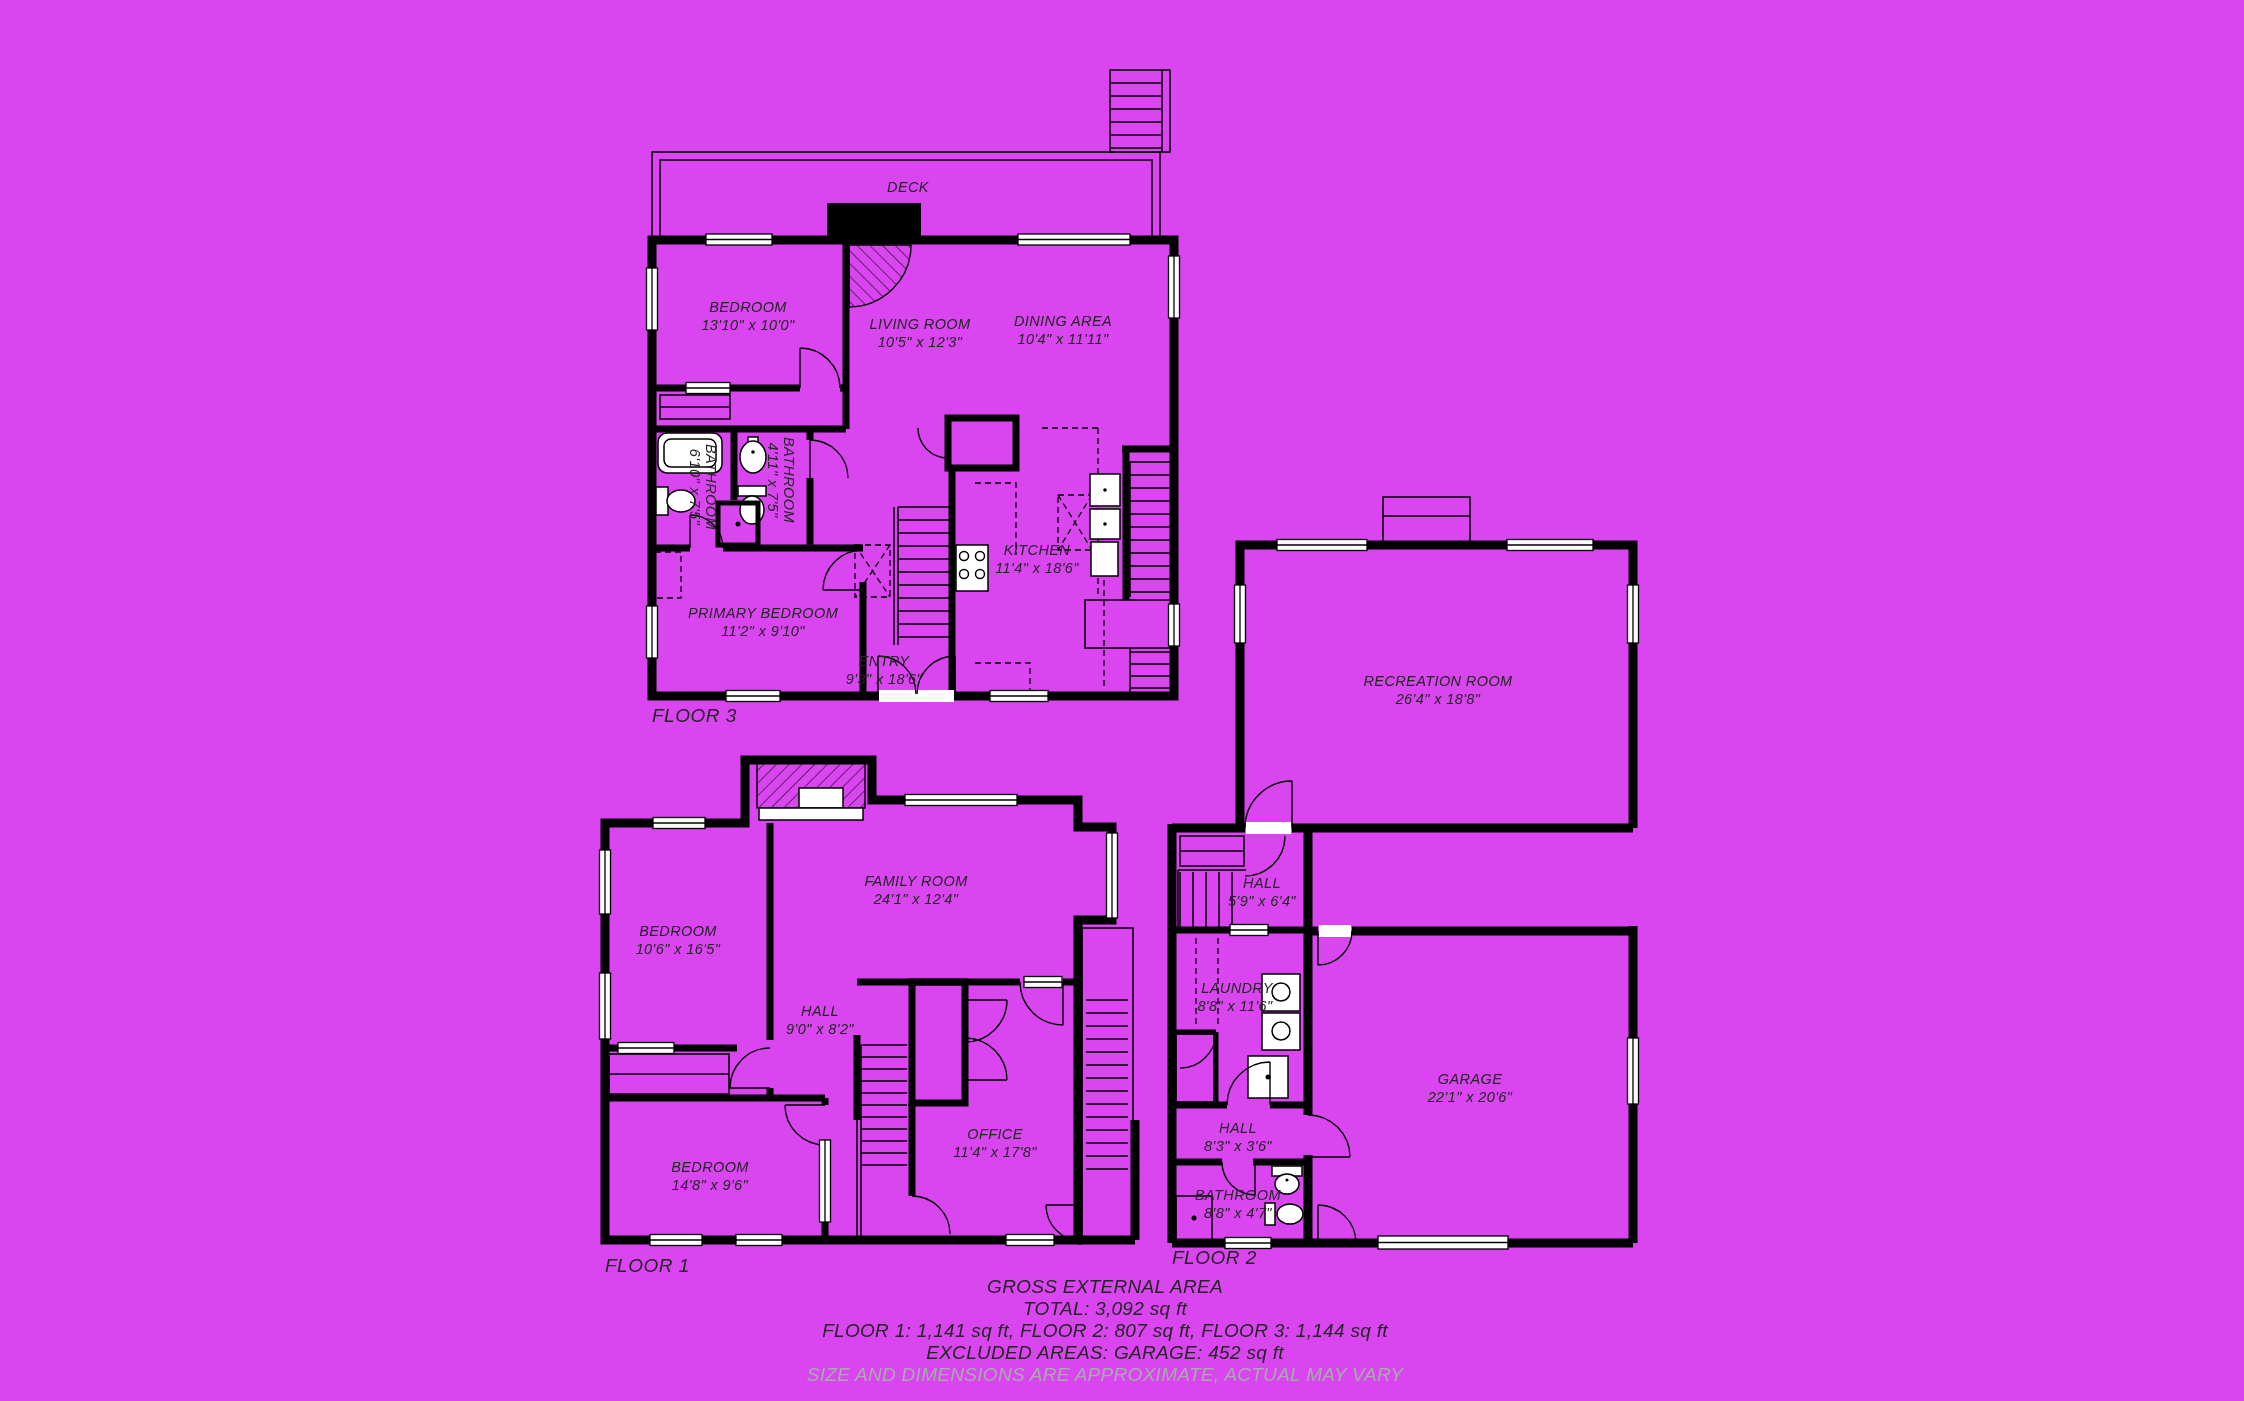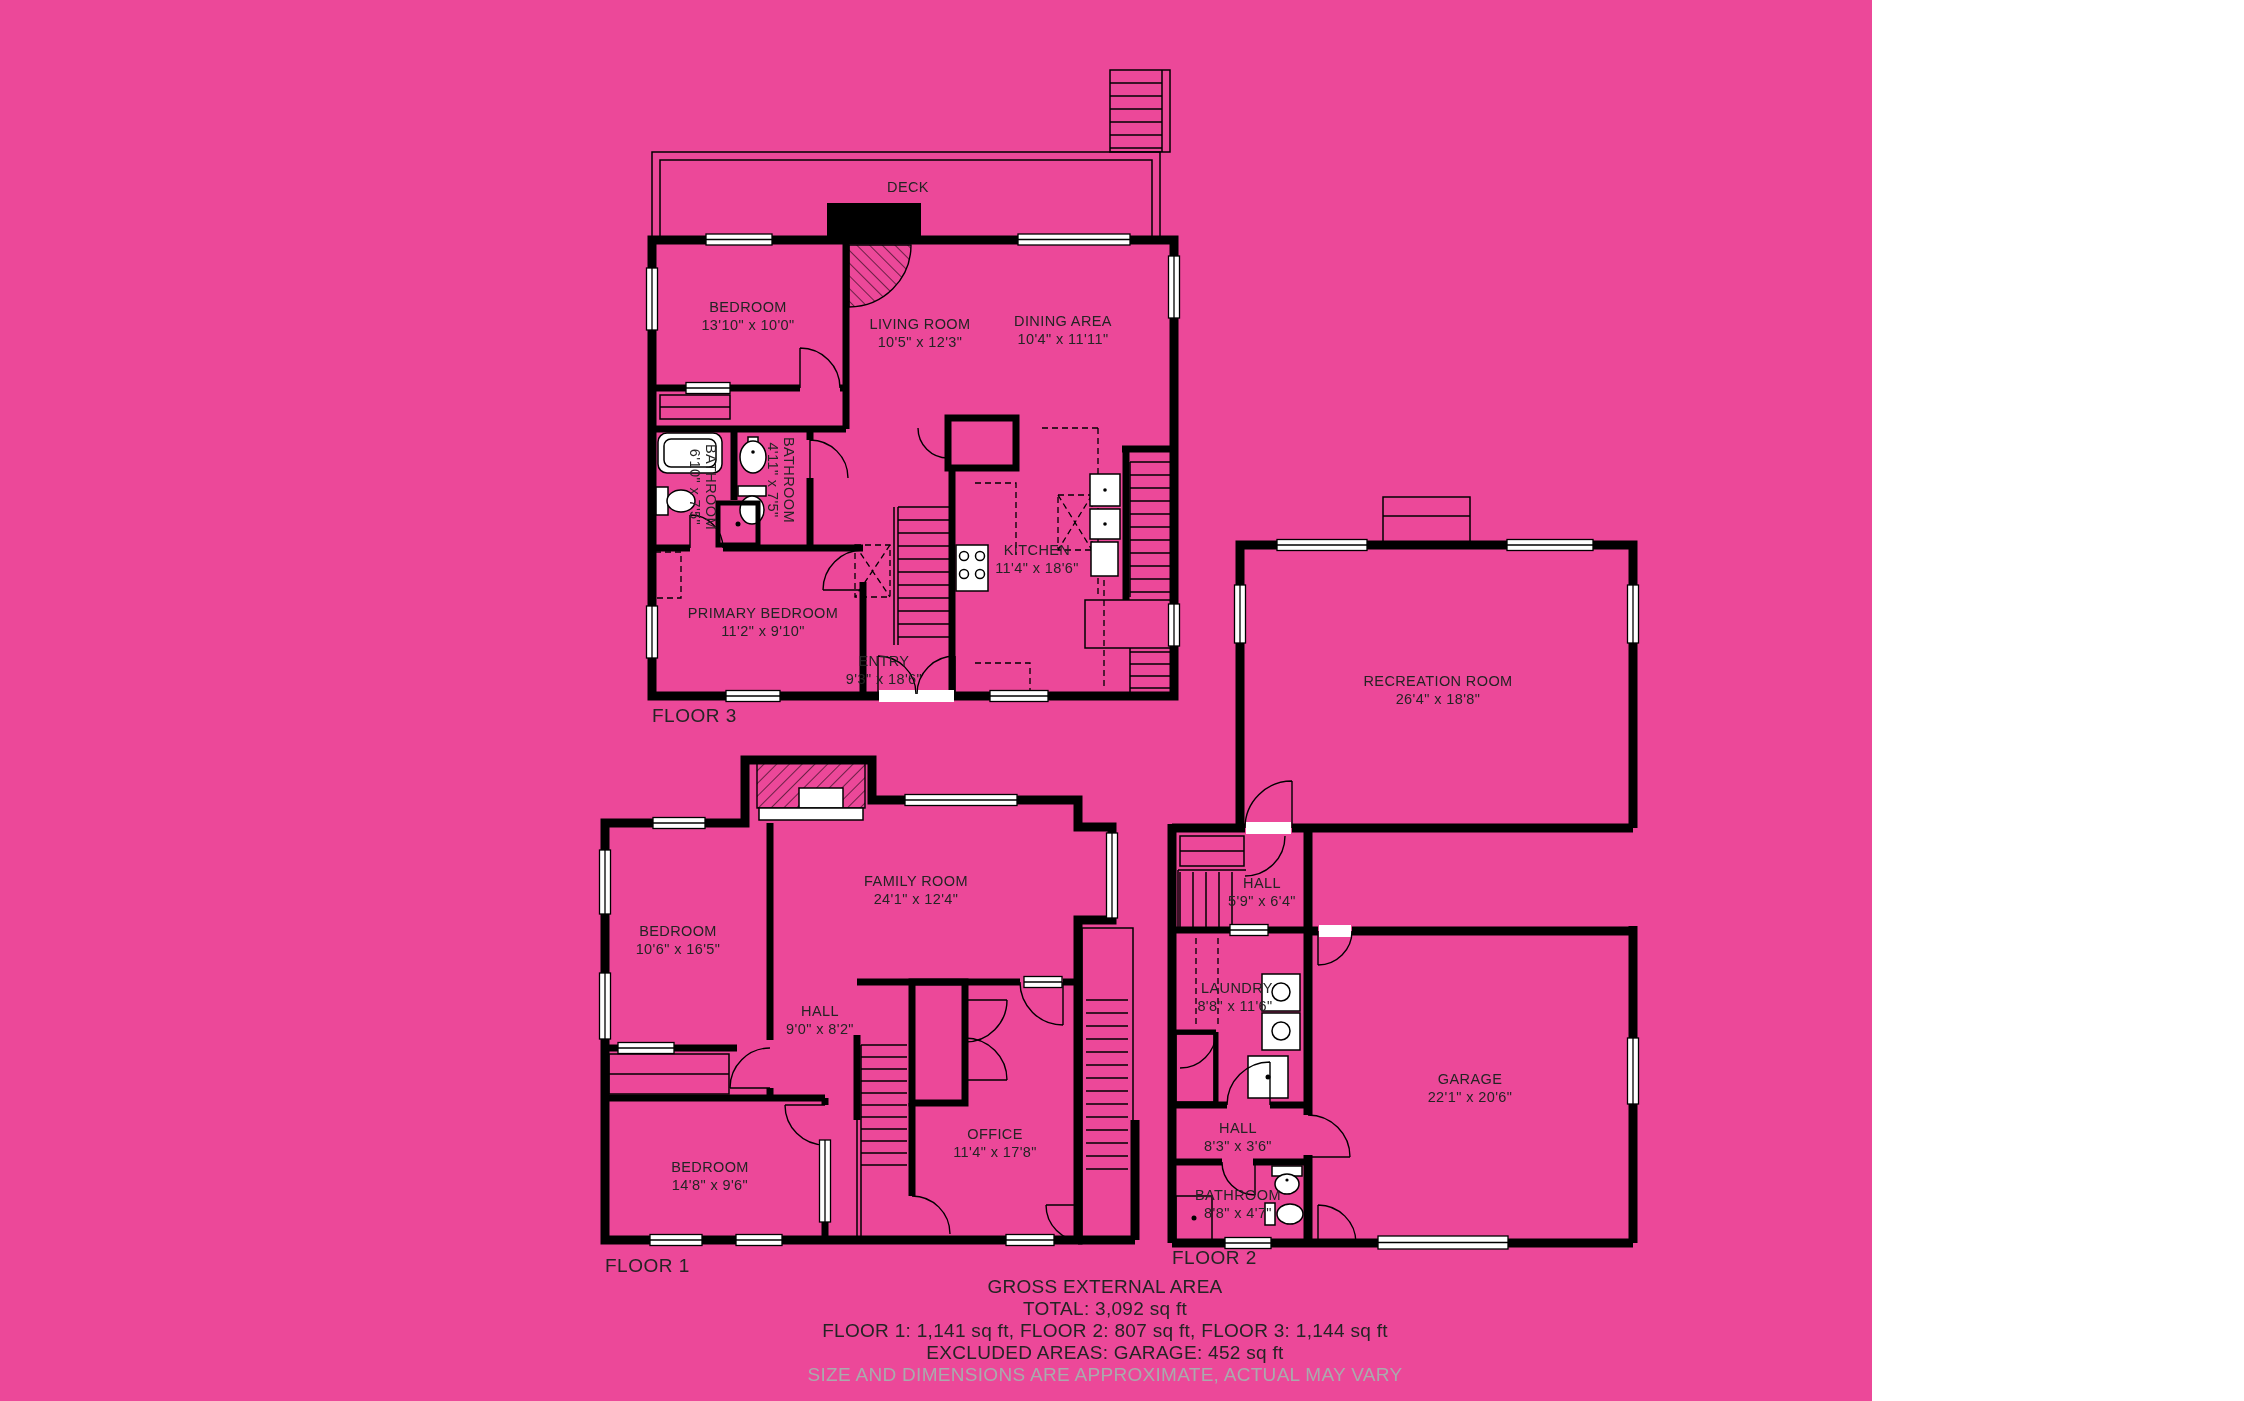--- a/index.html
+++ b/index.html
@@ -1,17 +1,17 @@
 <!DOCTYPE html>
 <html><head>
 <meta charset="utf-8">
 <style>
   html,body{margin:0;padding:0;background:#fff;}
-  #canvas{position:relative;width:1872px;height:1401px;background:#ec4899;overflow:hidden;
-          font-family:"Liberation Sans", sans-serif;}
+  #canvas{position:relative;width:2244px;height:1401px;background:#d946ef;overflow:hidden;
+          font-family:"Liberation Sans", sans-serif;font-style:italic;}
   svg{position:absolute;left:0;top:0;}
   .wall{stroke:#000;stroke-width:9;fill:none;}
   .w7{stroke:#000;stroke-width:7;fill:none;}
   .w5{stroke:#000;stroke-width:5;fill:none;}
   .thin{stroke:#000;stroke-width:1.5;fill:none;}
   .fixt{stroke:#000;stroke-width:1.5;fill:#fff;}
   .dash{stroke:#000;stroke-width:1.3;fill:none;stroke-dasharray:6 4;}
   .door{stroke:#000;stroke-width:1.4;fill:none;}
   .winr{fill:#fff;stroke:#000;stroke-width:1.3;}
   .winl{stroke:#000;stroke-width:1.3;fill:none;}

